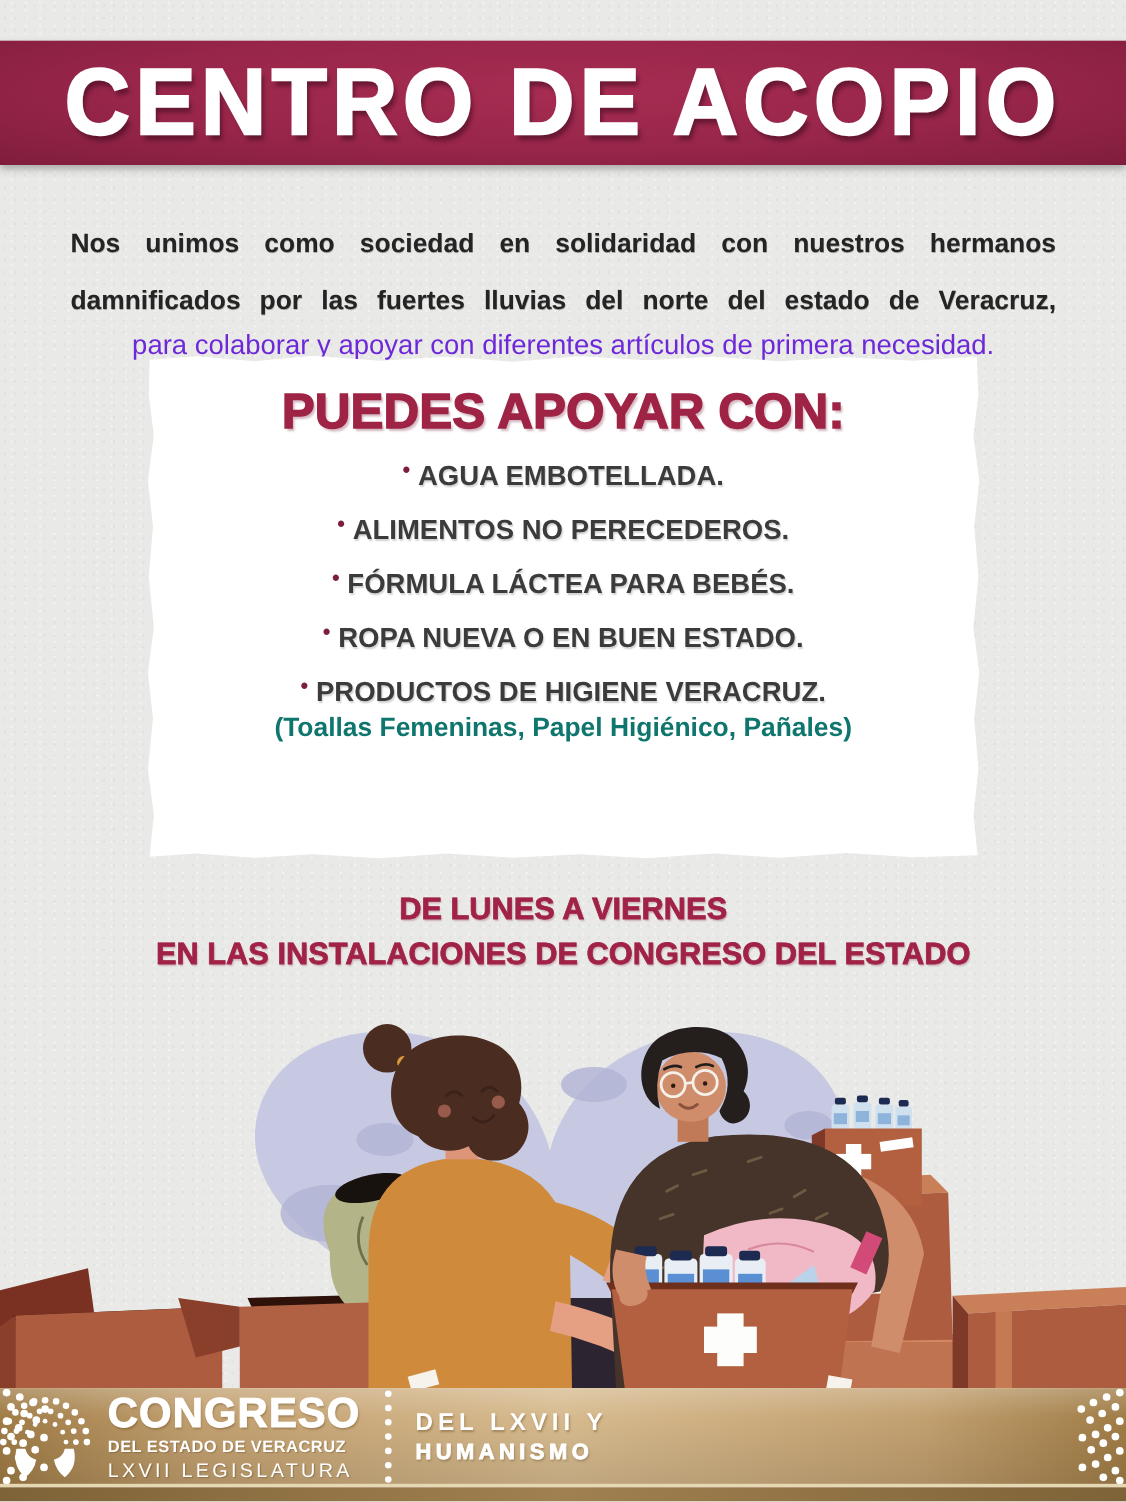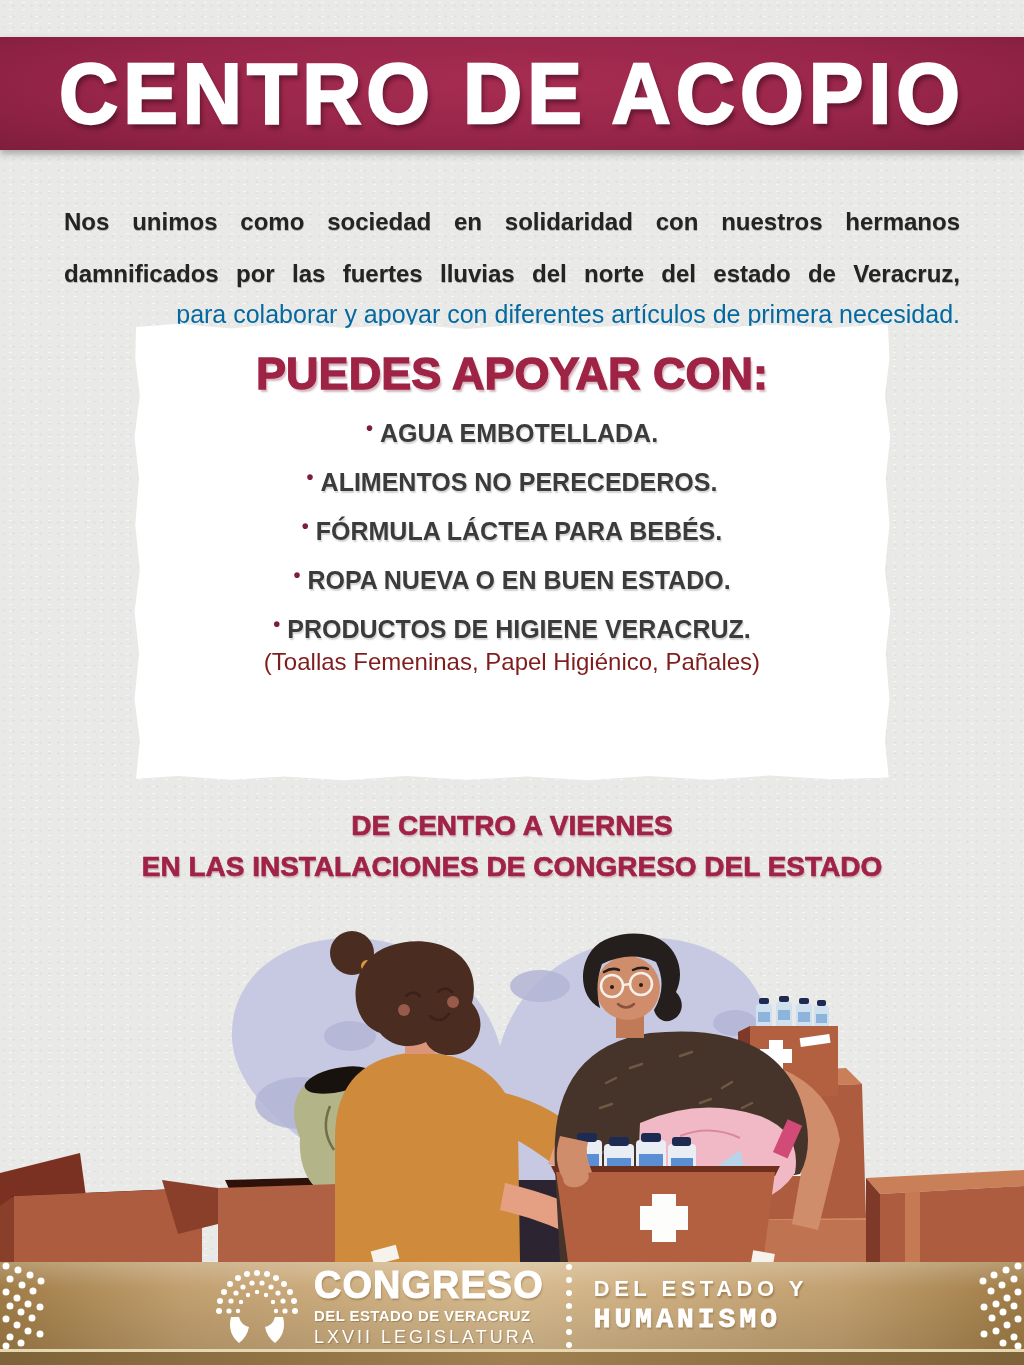--- a/index.html
+++ b/index.html
@@ -30,21 +30,21 @@
     transform:scaleY(1.04);white-space:nowrap;
   }
   
   .intro{
     position:absolute;left:64px;top:190px;width:896px;z-index:2;
     color:#272727;font-size:24px;line-height:40px;
   }
   .intro .line{white-space:nowrap;}
   .intro .line.bold{font-weight:bold;text-align:justify;text-align-last:justify;color:#242424;
     text-shadow:0.4px 0.8px 0.5px rgba(0,0,0,0.25);margin-top:12px;}
-  .intro .line.regular{font-weight:400;text-align:right;font-size:25px;color:#0369a1;}
+  .intro .line.regular{font-weight:400;text-align:center;font-size:25px;color:#6d28d9;}
   
   .support-box{
     position:absolute;left:133px;top:322px;width:758px;height:460px;z-index:2;
     background:#ffffff;
     clip-path:polygon(0.4% 1.1%,6% 0.4%,13% 1.4%,20% 0.3%,28% 1.3%,36% 0.5%,44% 1.5%,52% 0.4%,60% 1.2%,68% 0.5%,76% 1.4%,84% 0.6%,92% 1.3%,99.6% 0.5%,99.8% 8%,99.2% 16%,99.9% 25%,99.3% 34%,99.8% 44%,99.2% 54%,99.9% 63%,99.3% 72%,99.8% 82%,99.2% 91%,99.7% 99%,92% 99.4%,84% 98.6%,76% 99.5%,68% 98.7%,60% 99.6%,52% 98.8%,44% 99.5%,36% 98.7%,28% 99.6%,20% 98.8%,13% 99.5%,6% 98.7%,0.4% 99.3%,0.9% 91%,0.2% 82%,0.8% 72%,0.2% 63%,0.9% 54%,0.3% 44%,0.8% 34%,0.2% 25%,0.9% 16%,0.3% 8%);
     text-align:center;
   }
   .support-heading{
     margin-top:26px;color:#9e2344;font-weight:bold;font-size:45px;letter-spacing:0px;
     -webkit-text-stroke:1.3px #9e2344;
@@ -53,60 +53,60 @@
   .support-list{
     list-style:none;margin:20px 0 0 0;padding:0;
     display:flex;flex-direction:column;gap:21px;
   }
   .support-list li{
     font-weight:bold;font-size:25px;line-height:26px;color:#3b3b3b;
     text-shadow:1px 2px 1.5px rgba(0,0,0,0.18);
   }
   .bullet{color:#7d1f3a;font-size:20px;position:relative;top:-7px;margin-right:7px;text-shadow:none;}
   .support-note{
-    margin-top:4px;font-size:24px;font-weight:400;color:#7f1d1d;
+    margin-top:4px;font-size:24px;font-weight:700;color:#0f766e;
   }
   
   .schedule{
     position:absolute;left:0;top:805px;width:1024px;z-index:2;text-align:center;
     color:#a02347;font-weight:bold;font-size:28px;line-height:41px;
     -webkit-text-stroke:0.7px #a02347;
     text-shadow:1px 2px 1.5px rgba(120,20,50,0.25);
   }
   
   .illustration{position:absolute;left:0;top:928px;width:1024px;height:334px;z-index:1;}
   
   .footer{position:absolute;left:0;top:1262px;width:1024px;height:103px;z-index:3;}
   .footer-band{
     position:absolute;left:0;top:0;width:1024px;height:87px;
     background:
       linear-gradient(180deg, rgba(255,255,255,0.22) 0%, rgba(255,255,255,0) 30%, rgba(0,0,0,0.10) 100%),
       linear-gradient(90deg,#a07c46 0%,#c2a070 18%,#d7bb8f 50%,#c2a070 82%,#a07c46 100%);
-    display:flex;align-items:center;justify-content:center;
+    display:flex;align-items:center;justify-content:flex-start;
   }
   .footer-strip{
     position:absolute;left:0;top:87px;width:1024px;height:16px;
     border-top:3px solid #e7d8b4;box-sizing:border-box;
     background:linear-gradient(90deg,#7e6338 0%,#a08050 50%,#7e6338 100%);
   }
   .footer-center{display:flex;align-items:center;gap:16px;}
   .congress-text{color:#ffffff;text-align:left;line-height:1;}
   .congress-name{font-size:38px;font-weight:bold;letter-spacing:1px;-webkit-text-stroke:1px #fff;
     text-shadow:1px 2px 2px rgba(80,50,10,0.35);}
   .congress-sub{font-size:15px;font-weight:bold;margin-top:4px;letter-spacing:0.4px;
     text-shadow:1px 1px 1px rgba(80,50,10,0.3);}
   .congress-leg{font-size:18px;font-weight:500;margin-top:5px;letter-spacing:3px;
     text-shadow:1px 1px 1px rgba(80,50,10,0.3);}
   .dot-divider{display:flex;flex-direction:column;gap:7px;margin:0 6px;}
   .dot-divider span{width:6px;height:6px;border-radius:50%;background:#ffffff;}
   .motto{color:#ffffff;text-align:left;line-height:1;}
   .motto-1{font-size:22px;font-weight:bold;letter-spacing:4.5px;
     text-shadow:1px 2px 2px rgba(80,50,10,0.35);}
-  .motto-2{font-size:28px;font-weight:bold;letter-spacing:4px;margin-top:6px;
-    -webkit-text-stroke:0.8px #fff;text-shadow:1px 2px 2px rgba(80,50,10,0.35);font-family:Liberation Mono, monospace;}
+  .motto-2{font-size:20px;font-weight:bold;letter-spacing:4px;margin-top:6px;
+    -webkit-text-stroke:0.8px #fff;text-shadow:1px 2px 2px rgba(80,50,10,0.35);}
   .edge-dots{position:absolute;top:0;height:87px;}
   .edge-dots.left{left:0;}
   .edge-dots.right{right:0;transform:scaleX(-1);}
 </style>
 </head>
 <body>
 
 <div class="poster">
 
   <div class="header-band">
@@ -125,21 +125,21 @@
       <li><span class="bullet">•</span><span>AGUA EMBOTELLADA.</span></li>
       <li><span class="bullet">•</span><span>ALIMENTOS NO PERECEDEROS.</span></li>
       <li><span class="bullet">•</span><span>FÓRMULA LÁCTEA PARA BEBÉS.</span></li>
       <li><span class="bullet">•</span><span>ROPA NUEVA O EN BUEN ESTADO.</span></li>
       <li><span class="bullet">•</span><span>PRODUCTOS DE HIGIENE VERACRUZ.</span></li>
     </ul>
     <div class="support-note">(Toallas Femeninas, Papel Higiénico, Pañales)</div>
   </div>
 
   <div class="schedule">
-    <div>DE CENTRO A VIERNES</div>
+    <div>DE LUNES A VIERNES</div>
     <div>EN LAS INSTALACIONES DE CONGRESO DEL ESTADO</div>
   </div>
 
   <svg class="illustration" viewBox="0 0 1024 334" aria-hidden="true">
 
     <g>
       <path d="M500,322 C430,280 240,212 232,112 C229,52 278,12 345,10 C418,8 482,52 500,118 C518,52 582,8 655,10 C722,12 771,52 768,112 C760,212 570,280 500,322 Z" fill="#c7c9e3"></path>
       <g fill="#b3b6d6" opacity="0.85">
         <ellipse cx="300" cy="175" rx="45" ry="26"></ellipse>
         <path d="M360,240 q45,-20 95,0 q-32,24 -95,0 Z"></path>
@@ -392,21 +392,21 @@
         <div class="dot-divider">
           <span></span>
             <span></span>
             <span></span>
             <span></span>
             <span></span>
             <span></span>
             <span></span>
         </div>
         <div class="motto">
-          <div class="motto-1">DEL ESTADO Y</div>
+          <div class="motto-1">DEL LXVII Y</div>
           <div class="motto-2">HUMANISMO</div>
         </div>
       </div>
       <svg class="edge-dots right" width="52" height="87" viewBox="0 0 52 87">
         <g fill="#ffffff">
           <circle cx="6" cy="4" r="3.5"></circle>
             <circle cx="18" cy="8" r="3.5"></circle>
             <circle cx="30" cy="13" r="3.5"></circle>
             <circle cx="41" cy="19" r="3.5"></circle>
           <circle cx="10" cy="17" r="3.5"></circle>

